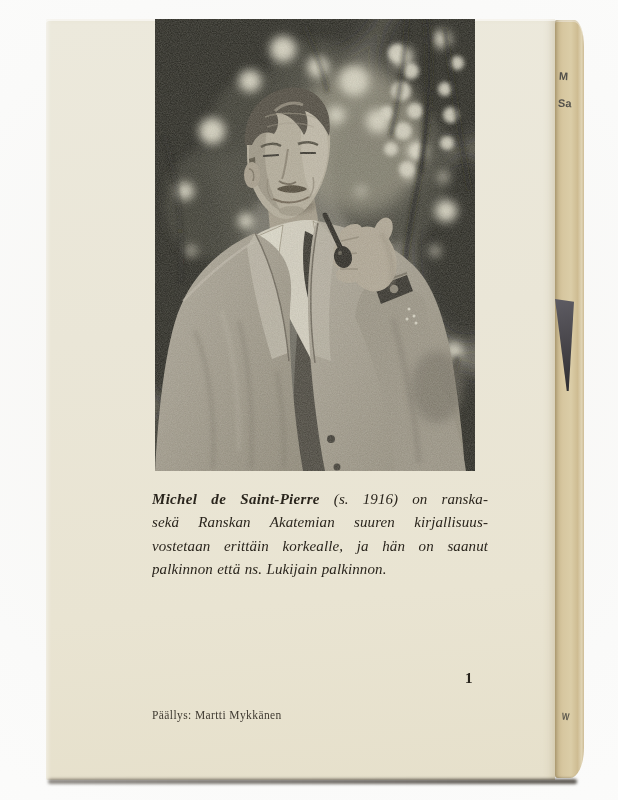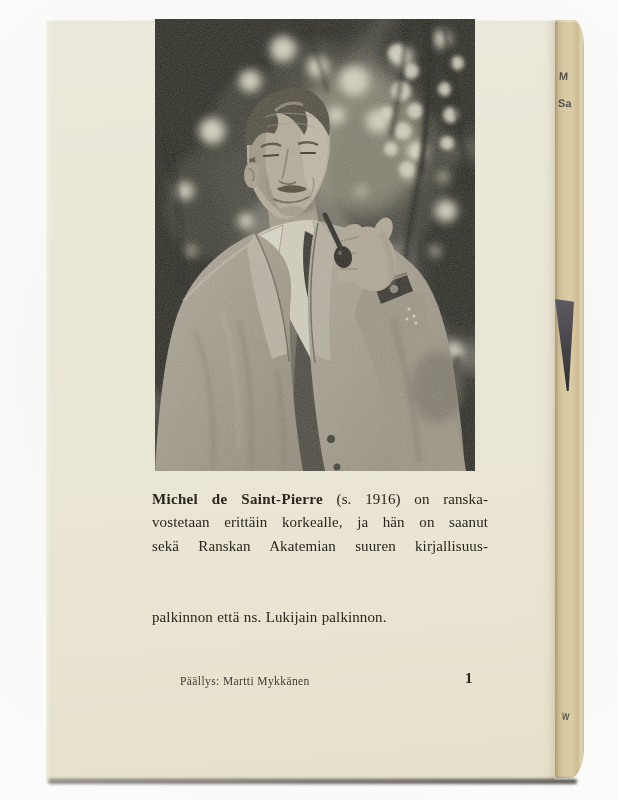--- a/index.html
+++ b/index.html
@@ -40,26 +40,26 @@
     clip-path:polygon(0 0, 100% 3%, 72% 100%, 62% 100%);
     background:linear-gradient(168deg,#5e5c63 0%,#4a484d 45%,#2e2d30 100%);}
 
   .photo{position:absolute;left:109px;top:0;width:320px;height:452px;overflow:hidden;
     background:#6e6c63;}
   .photo svg{display:block;}
 
   .bio{position:absolute;left:106px;top:469px;width:336px;
     font:15px/23.4px "Liberation Serif",serif;color:#2a251d;
     letter-spacing:.1px;word-spacing:.6px;}
-  .bio-line{text-align:justify;text-align-last:justify;height:23.4px;overflow:hidden;}
-  .bio-line.last{text-align-last:left;margin-top:48px;}
+  .bio-line{text-align:justify;text-align-last:justify;height:23.4px;overflow:hidden;font-style:italic;}
+  .bio-line.last{text-align-last:left;}
   .b{font-weight:bold;letter-spacing:.3px;}
 
-  .credit{position:absolute;left:106px;top:655px;
-    font:11.5px/14px "Liberation Serif",serif;color:#3f3a31;letter-spacing:.4px;margin-left:28px;}
+  .credit{position:absolute;left:106px;top:689px;
+    font:11.5px/14px "Liberation Serif",serif;color:#3f3a31;letter-spacing:.4px;}
   .corner-number{position:absolute;left:419px;top:650px;
     font:bold 15px/18px "Liberation Serif",serif;color:#27231c;}
 </style>
 </head>
 <body>
 
 <div class="scene">
   <div class="book-shadow"></div>
 
   <div class="book">
@@ -302,22 +302,22 @@
 
           <g>
             <rect x="0" y="0" width="320" height="452" filter="url(#grainA)" opacity="0.5"></rect>
             <rect x="0" y="0" width="320" height="452" filter="url(#grainB)" opacity="0.3"></rect>
           </g>
         </svg>
       </div>
 
       <div class="bio">
         <div class="bio-line"><span class="b">Michel de Saint-Pierre</span><span> (s. 1916) on ranska-</span></div>
+        <div class="bio-line">sekä Ranskan Akatemian suuren kirjallisuus-</div>
         <div class="bio-line">vostetaan erittäin korkealle, ja hän on saanut</div>
-        <div class="bio-line">sekä Ranskan Akatemian suuren kirjallisuus-</div>
         <div class="bio-line last">palkinnon että ns. Lukijain palkinnon.</div>
       </div>
 
       <div class="credit">Päällys: Martti Mykkänen</div>
       <div class="corner-number">1</div>
     </div>
 
     <div class="spine">
       <span class="spine-frag f1">M</span>
       <span class="spine-frag f2">Sa</span>

